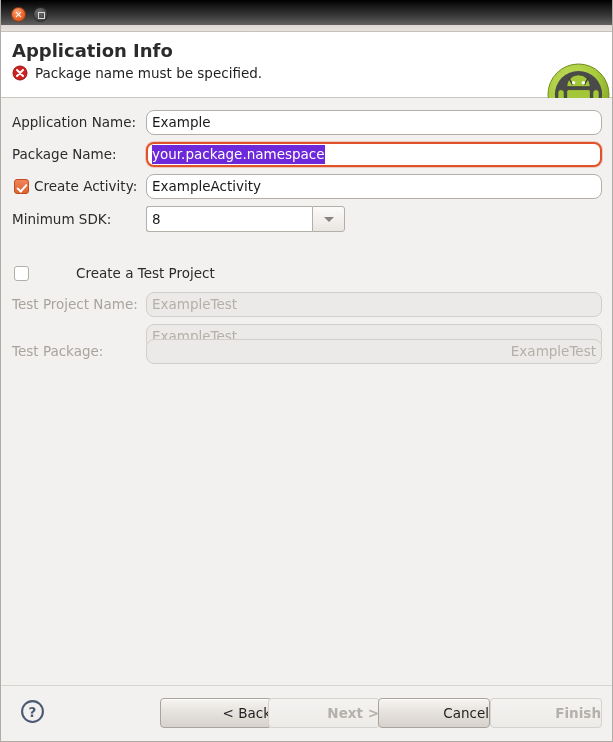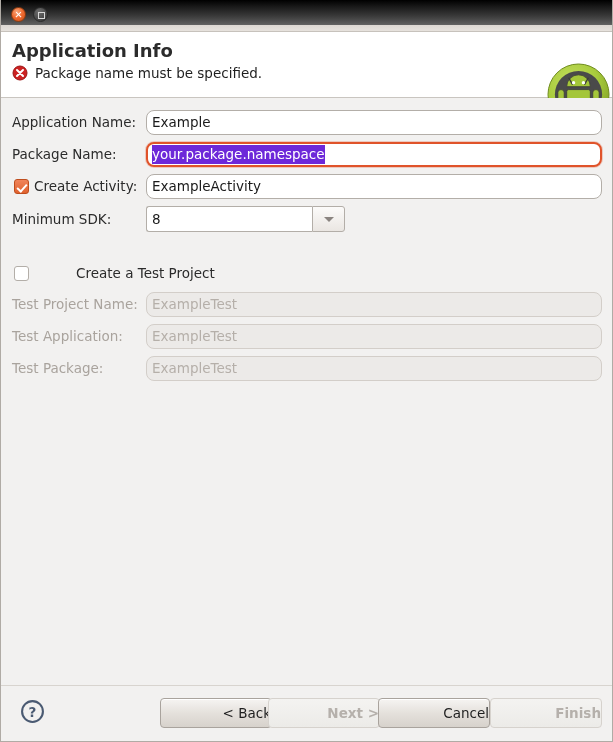--- a/index.html
+++ b/index.html
@@ -399,25 +399,24 @@
       <div class="checkbox unchecked"></div>
       <div class="check-label">Create a Test Project</div>
     </div>
 
     <div class="form-row" style="top:194px;">
       <div class="row-label disabled">Test Project Name:</div>
       <div class="text-field disabled">ExampleTest</div>
     </div>
 
     <div class="form-row" style="top:226px;">
-      <div class="row-label disabled">Test Application:</div>
       <div class="text-field disabled">ExampleTest</div>
     </div>
 
-    <div class="form-row" style="top:258px;">
+    <div class="form-row" style="top:241px;text-align:right;">
       <div class="row-label disabled">Test Package:</div>
       <div class="text-field disabled">ExampleTest</div>
     </div>
 
   </div>
 
   <div class="footer">
     <svg class="help-icon" viewBox="0 0 24 24">
       <circle cx="12" cy="12" r="10" fill="none" stroke="#4a5a72" stroke-width="2"></circle>
       <text x="12" y="17" text-anchor="middle" font-family="DejaVu Sans, sans-serif" font-size="13" font-weight="bold" fill="#4a5a72">?</text>

